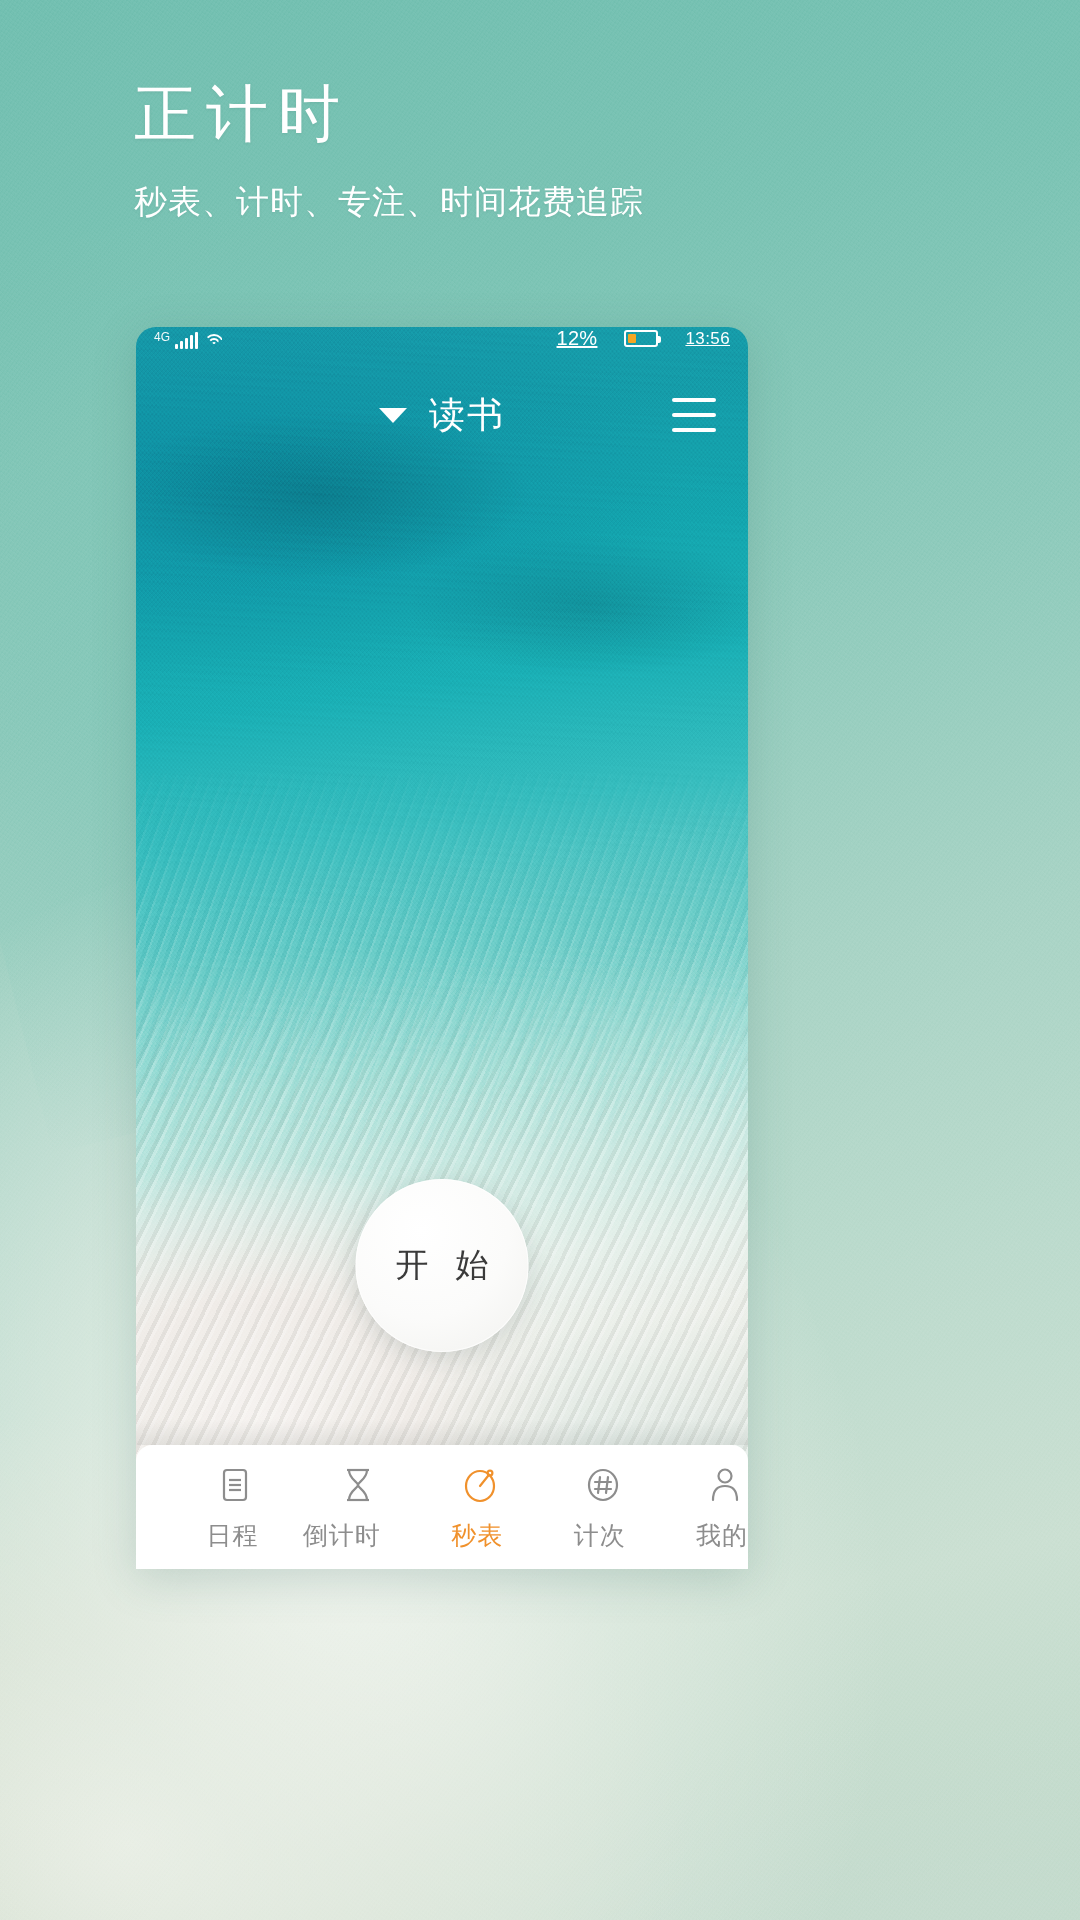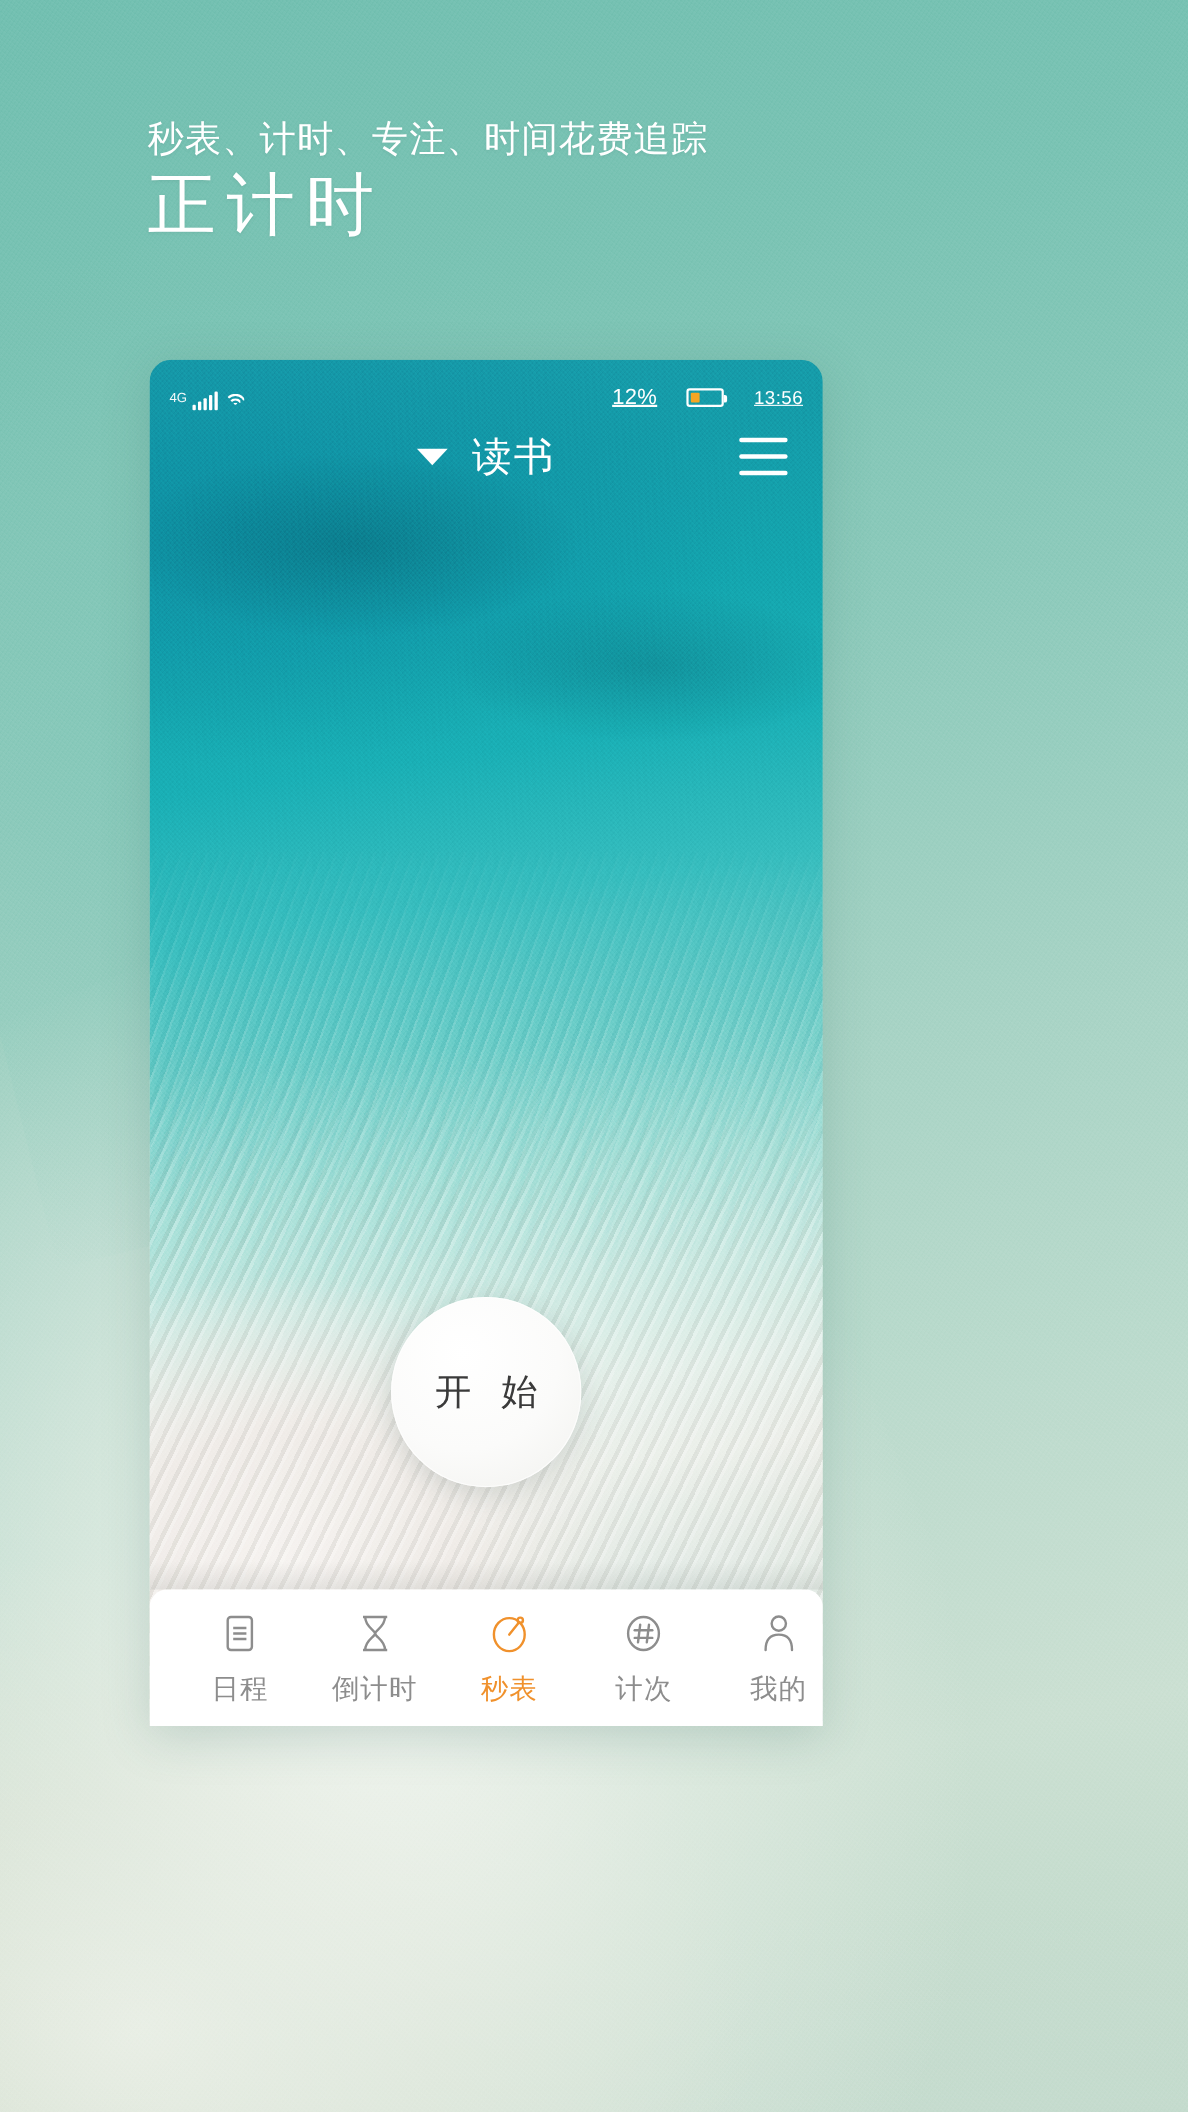--- a/index.html
+++ b/index.html
@@ -107,21 +107,21 @@
   .ph-grain {
     position:absolute; inset:0; opacity:.30; mix-blend-mode:overlay;
     background-image:
       repeating-linear-gradient(48deg, rgba(255,255,255,.13) 0 1px, rgba(0,0,0,.08) 1px 2px, rgba(255,255,255,0) 2px 3px),
       repeating-linear-gradient(131deg, rgba(0,0,0,.07) 0 1px, rgba(255,255,255,.10) 1px 3px);
   }
 
   
   #status-bar {
     position:absolute; left:0; top:0; width:100%; height:46px;
-    display:flex; align-items:flex-end; justify-content:space-between;
+    display:flex; align-items:flex-start; justify-content:space-between;
     padding:0 18px;
     color:#ffffff;
   }
   .sb-left { display:flex; align-items:flex-end; gap:5px; height:22px; }
   .sb-4g { font-size:12px; line-height:1; margin-bottom:6px; opacity:.95; }
   .sb-bars { display:flex; align-items:flex-end; gap:2px; height:17px; }
   .sb-bars i { width:3px; background:#fff; border-radius:1px; display:block; }
   .sb-bars i:nth-child(1){height:5px}
   .sb-bars i:nth-child(2){height:8px}
   .sb-bars i:nth-child(3){height:11px}
@@ -193,21 +193,21 @@
   }
   #start-label { font-size:33px; color:#3a3a3a; letter-spacing:9px; text-indent:9px; }
 
   
   #bottom-nav {
     position:absolute; left:0; bottom:0; width:100%; height:124px;
     background:#ffffff; display:flex; align-items:center;
     border-radius:16px 16px 0 0;
   }
   .nav-item {
-    flex:1; display:flex; flex-direction:column; align-items:center; gap:11px;
+    flex:1; display:flex; flex-direction:column; align-items:flex-end; gap:11px;
     cursor:pointer; color:#8d8d8d;margin-left:42px;
   }
   .nav-item.active { color:#f0912c;font-family:Liberation Mono, monospace; }
   .nav-icon { width:46px; height:46px; display:flex; align-items:center; justify-content:center; }
   .nav-icon svg { width:44px; height:44px; display:block; }
   .nav-label { font-size:25px; letter-spacing:1px; }
 
   
   .nav-shadow {
     position:absolute; left:0; bottom:124px; width:100%; height:26px;
@@ -219,22 +219,22 @@
 <body>
 
 <div id="promo-bg">
   <div class="bg-base"></div>
   <div class="bg-swirl-a"></div>
   <div class="bg-swirl-b"></div>
   <div class="bg-grain"></div>
 </div>
 
 <div id="promo-text">
+  <div id="promo-title">正计时</div>
   <div id="promo-sub">秒表、计时、专注、时间花费追踪</div>
-  <div id="promo-title">正计时</div>
 </div>
 
 <div id="phone">
 
   <div class="ph-photo"></div>
   <div class="ph-reefdark"></div>
   <div class="ph-waterwave"></div>
   <div class="ph-sandwave"></div>
   <div class="ph-grain"></div>
 

